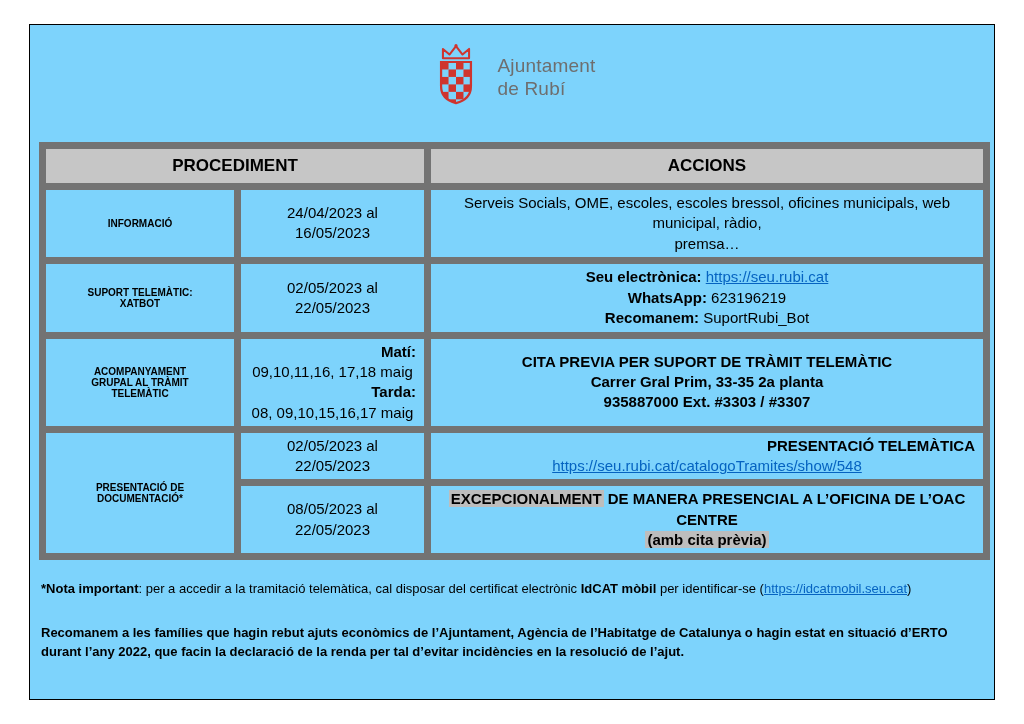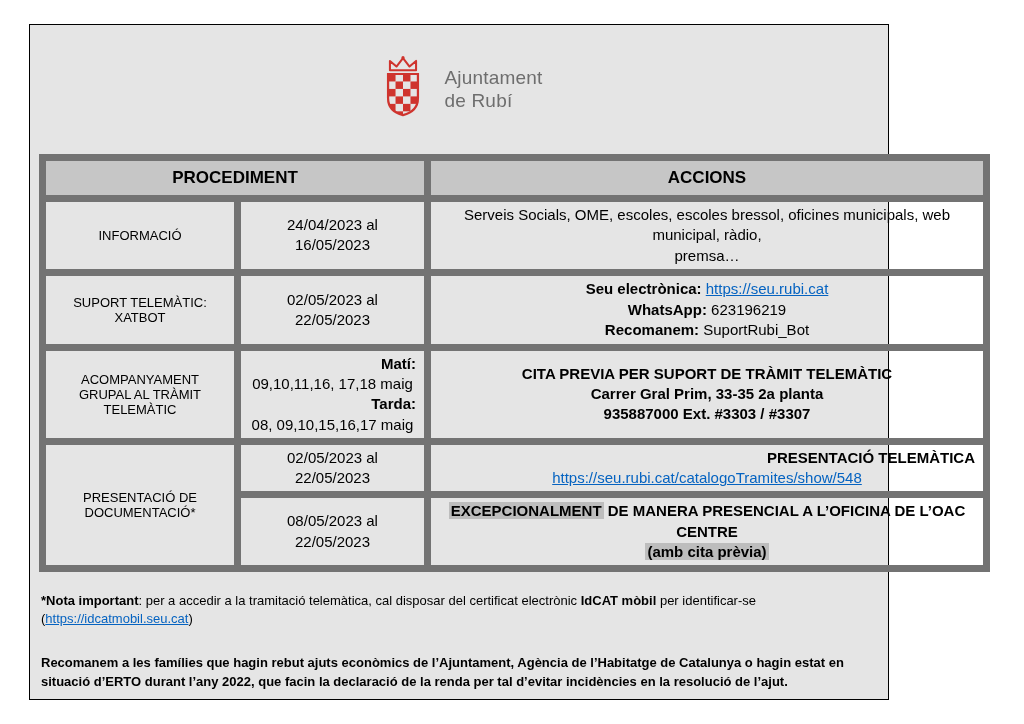--- a/index.html
+++ b/index.html
@@ -7,41 +7,41 @@
   body {
     width: 1024px; height: 724px;
     background: #ffffff;
     font-family: "Liberation Sans", sans-serif;
     color: #000;
     position: relative;
     overflow: hidden;
   }
   .page {
     position: absolute; left: 29px; top: 24px;
-    width: 860px; height: 676px;
+    width: 966px; height: 676px;
     border: 1.5px solid #000;
-    padding: 12px 9px;
-    background: #e5e5e5;
+    padding: 0 9px;
+    background: #7dd3fc;
   }
   .logo-row { display: flex; justify-content: center; align-items: flex-start; gap: 13px; margin-top: 13px; height: 76px; }
   .crest { display: block; }
   .logo-text { color: #6e6e6e; font-size: 19px; line-height: 23px; margin-top: 16px; letter-spacing: .2px; }
   .title { text-align: center; font-weight: 700; font-size: 20px; margin-top: 26px; }
   .title-line2 { margin-top: 12px; }
   .underline { text-decoration: underline; }
   table.cal { width: 944px; margin: 28px auto 0; border-collapse: collapse; table-layout: fixed; }
   .cal th, .cal td { border: 7px solid #737373; padding: 3px 8px; text-align: center; vertical-align: middle; }
   .cal thead th { background: #c6c6c6; font-size: 17px; font-weight: 700; height: 41px; }
   tr.r1 td { height: 62px; }
   tr.r2 td { height: 75px; }
   tr.r3 td { height: 75px; }
   tr.r4 td { height: 47px; }
   tr.r5 td { height: 53px; }
   .preline { white-space: pre-line; }
-  .name-cell { font-weight: 400; font-size: 13px; }
+  .name-cell { font-weight: 700; font-size: 10px; }
   .body-text { font-size: 15px; line-height: 1.35; }
   .bold { font-weight: 700; text-align: right; }
   .link { color: #0563c1; text-decoration: underline; cursor: pointer; }
   .hl { background: #bdbdbd; padding: 0 2px; }
   .notes { margin: 20px 2px 0; font-size: 13px; }
   .note1 { line-height: 1.4; }
   .note2 { margin-top: 26px; font-weight: 700; line-height: 1.45; }
 </style>
 </head>
 <body>

